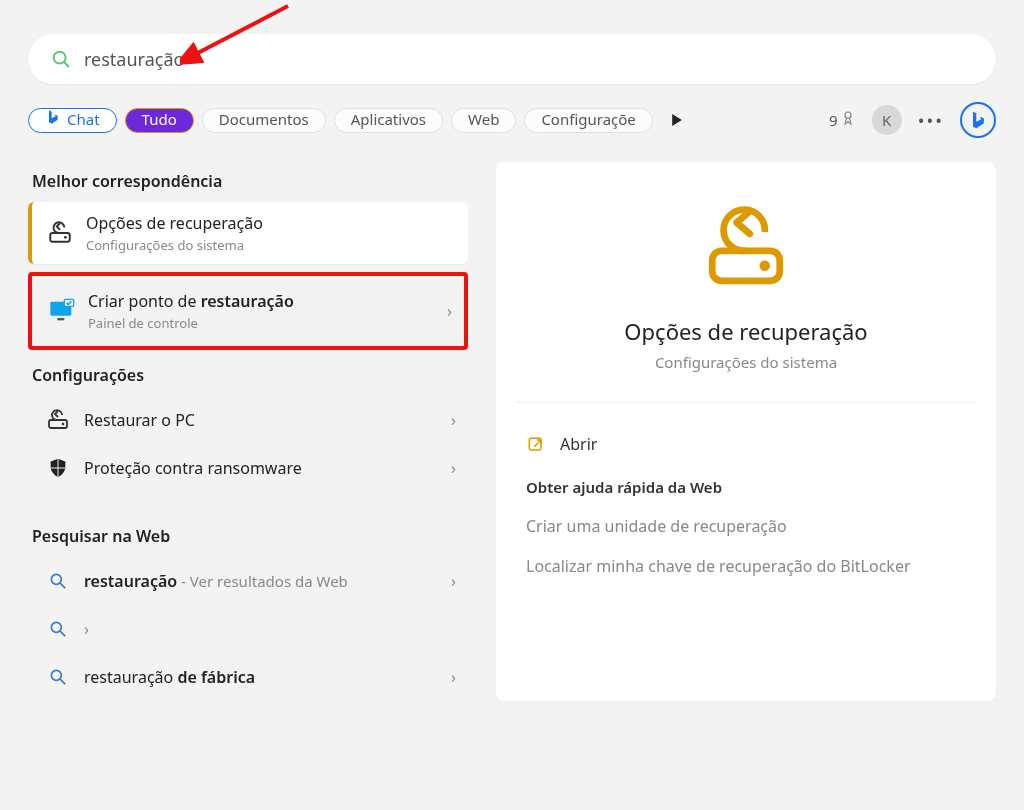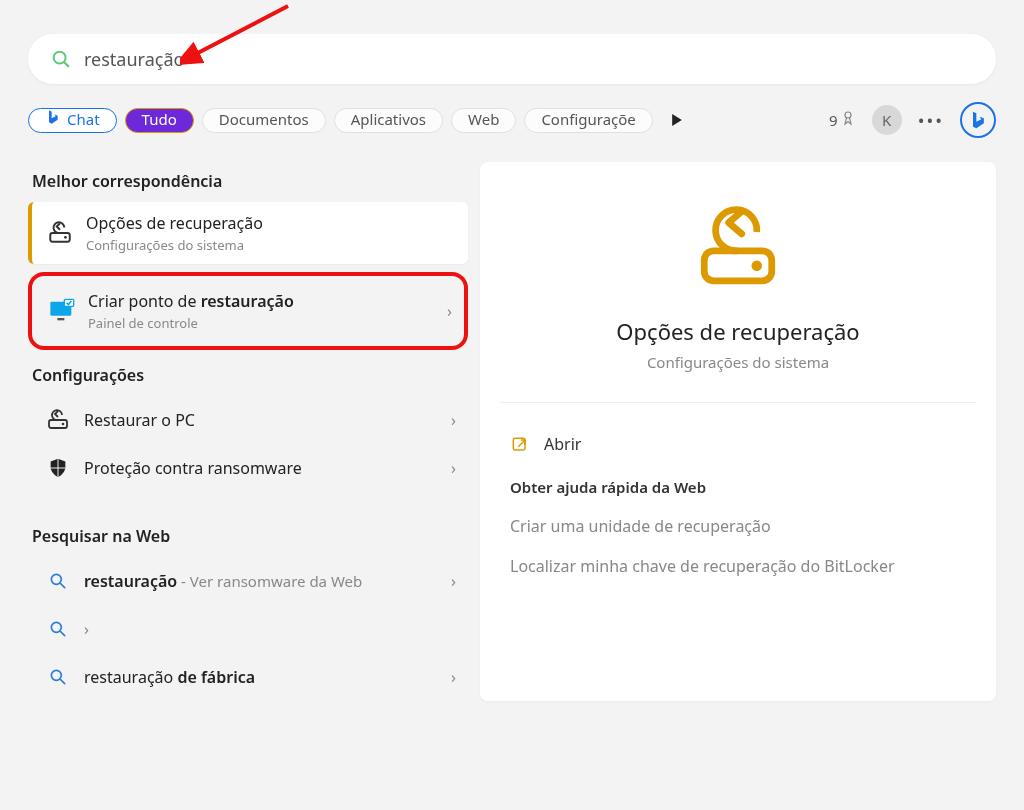--- a/index.html
+++ b/index.html
@@ -21,37 +21,37 @@
   .pill.active { background: #6d28d9; color: #fff; border-color: #dd9a00; font-weight: 400; }
   .pill.plain { border: 1px solid #e0e0e0; background: #fcfcfc; }
   .play-btn { margin-left: 4px; cursor: pointer; font-size: 14px; color: #222; padding: 6px; }
   .right-cluster { margin-left: auto; display: flex; align-items: center; gap: 12px; }
   .points { display: flex; align-items: center; gap: 4px; font-size: 15px; color: #555; }
   .avatar { width: 30px; height: 30px; border-radius: 50%; background: #d8d8d8; display: flex; align-items: center; justify-content: center; font-size: 15px; color: #666; cursor: pointer; }
   .more-dots { font-size: 18px; color: #555; cursor: pointer; padding: 0 4px; letter-spacing: 2px; }
   .bing-chat-btn { width: 36px; height: 36px; border-radius: 50%; border: 2px solid #1a73e8; display:flex; align-items:center; justify-content:center; cursor:pointer; }
 
   
-  .columns { display: flex; gap: 12px; padding: 0 28px; }
+  .columns { display: flex; gap: 28px; padding: 0 28px; }
   .col-left { width: 440px; }
   .col-right { flex: 1; background: #fff; border-radius: 8px; box-shadow: 0 1px 3px rgba(0,0,0,0.04); padding: 30px 30px; }
 
   
   .section-title { font-size: 16px; font-weight: 600; color: #222; margin: 8px 0 10px 4px; }
   .result-item { display: flex; align-items: center; padding: 10px 12px 10px 16px; border-radius: 6px; cursor: pointer; position: relative; }
   .result-item.best { background: #fff; box-shadow: 0 1px 2px rgba(0,0,0,0.04); margin-bottom: 6px; border-left: 4px solid #dd9a00; padding-left: 14px; }
   .result-item .ricon { width: 28px; height: 28px; margin-right: 12px; display:flex; align-items:center; justify-content:center; flex-shrink:0; }
   .result-item .rtext { flex: 1; }
   .result-item .rtitle { font-size: 16px; color: #222; }
   .result-item .rsub { font-size: 13px; color: #888; margin-top: 2px; }
   .result-item .chev { color: #888; font-size: 16px; }
   .result-item .rtitle .inline-sub { color: #888; font-size: 15px; font-weight: 400; }
   .result-item .rtitle strong { font-weight: 600; }
 
-  .highlighted-box { border: 4px solid #e11; border-radius: 16px; padding: 4px 0; margin: 8px 0 14px 0; }
+  .highlighted-box { border: 4px solid #e11; border-radius: 4px; padding: 4px 0; margin: 8px 0 14px 0; }
   .highlighted-box .result-item { padding-left: 16px; }
 
   
   .preview-icon { display: flex; justify-content: center; margin: 10px 0 24px 0; }
   .preview-title { text-align: center; font-size: 22px; color: #222; margin-bottom: 6px; }
   .preview-sub { text-align: center; font-size: 15px; color: #888; margin-bottom: 30px; }
   .divider { height: 1px; background: #eee; margin: 0 -10px 20px -10px; }
   .action-row { display: flex; align-items: flex-end; gap: 14px; padding: 10px 0; cursor: pointer; }
   .action-row .aicon { color: #dd9a00; display:flex; }
   .web-help-title { font-size: 15px; font-weight: 600; color: #333; margin: 12px 0 18px 0; }
@@ -214,21 +214,21 @@
     <div class="section-title" style="margin-top:33px;">Pesquisar na Web</div>
 
     <div class="result-item">
       <span class="ricon">
         <svg width="20" height="20" viewBox="0 0 24 24" fill="none">
             <circle cx="10" cy="10" r="6" stroke="#2b7cd3" stroke-width="2"></circle>
             <line x1="15" y1="15" x2="20" y2="20" stroke="#2b7cd3" stroke-width="2" stroke-linecap="round"></line>
           </svg>
       </span>
       <div class="rtext">
-          <div class="rtitle"><strong>restauração</strong><span class="inline-sub"> - Ver ransomware da Web</span></div>
+          <div class="rtitle"><strong>restauração</strong><span class="inline-sub"> - Ver resultados da Web</span></div>
         </div>
       <span class="chev">›</span>
     </div>
 
     <div class="result-item">
       <span class="ricon">
         <svg width="20" height="20" viewBox="0 0 24 24" fill="none">
             <circle cx="10" cy="10" r="6" stroke="#2b7cd3" stroke-width="2"></circle>
             <line x1="15" y1="15" x2="20" y2="20" stroke="#2b7cd3" stroke-width="2" stroke-linecap="round"></line>
           </svg>

